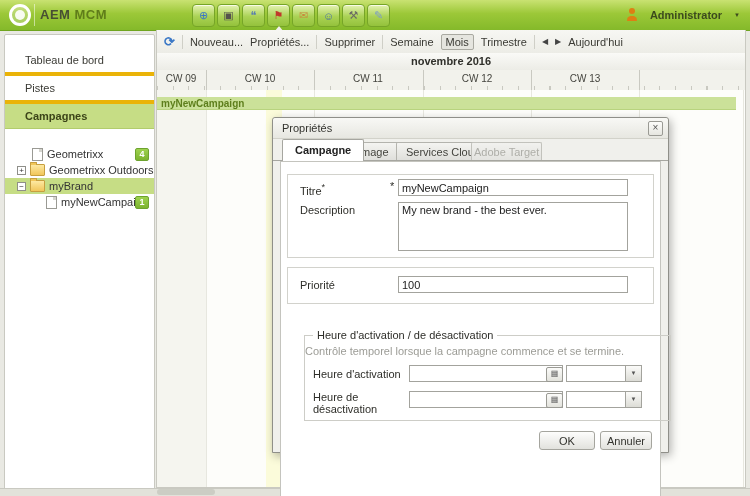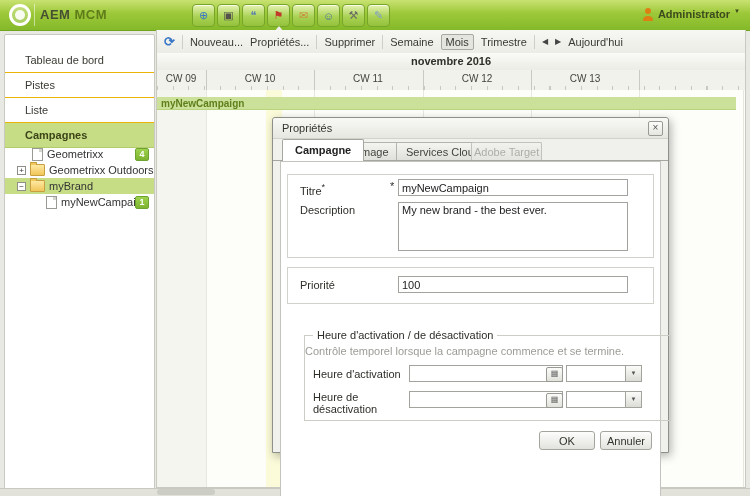--- a/index.html
+++ b/index.html
@@ -13,31 +13,31 @@
   .logo::after{content:"";position:absolute;inset:3px;background:#fff;border-radius:50%;opacity:.9}
   .logo-sep{position:absolute;left:34px;top:4px;width:1px;height:22px;background:rgba(255,255,255,.5)}
   .brand{position:absolute;left:40px;top:7px;font-weight:bold;font-size:13px;color:#474f33;letter-spacing:.5px}
   .brand .mcm{color:#5f7c1a}
   .topbar-icons{position:absolute;left:192px;top:4px;display:flex;gap:2px}
   .icon-btn{position:relative;width:21px;height:21px;border:1px solid #76a527;border-radius:4px;
     background:linear-gradient(#e6f3b4,#aad255 55%,#94c23c);box-shadow:inset 0 1px 0 rgba(255,255,255,.7);
     display:flex;align-items:center;justify-content:center;font-size:11px;cursor:pointer}
   .icon-btn .pointer{position:absolute;left:50%;bottom:-6px;margin-left:-5px;width:0;height:0;
     border-left:5px solid transparent;border-right:5px solid transparent;border-bottom:6px solid #f1f1ec}
-  .user{position:absolute;right:10px;top:8px;display:flex;align-items:flex-start;gap:4px;cursor:pointer}
+  .user{position:absolute;right:10px;top:8px;display:flex;align-items:center;gap:12px;cursor:pointer}
   .user-icon{position:relative;width:12px;height:13px}
   .user-icon::before{content:"";position:absolute;top:0;left:3px;width:6px;height:6px;border-radius:50%;background:#dd7f13}
   .user-icon::after{content:"";position:absolute;bottom:0;left:1px;width:10px;height:5px;border-radius:5px 5px 1px 1px;background:#dd7f13}
   .user-name{font-weight:bold;color:#3c4a1d}
   .user-caret{font-size:6px;color:#3c4a1d}
 
   
   .sidebar{position:absolute;left:4px;top:34px;width:149px;height:454px;background:#fff;border:1px solid #c9c9c1;border-radius:2px}
   .side-items{position:absolute;left:0;top:13px;right:0}
-  .side-item{height:24px;line-height:24px;padding-left:20px;border-bottom:1px solid #eab308;color:#3a3a34;cursor:pointer}
+  .side-item{height:24px;line-height:24px;padding-left:20px;border-bottom:4px solid #eab308;color:#3a3a34;cursor:pointer}
   .side-item.selected{background:#c6dd85;border-bottom:1px solid #b2cc6d;font-weight:bold;color:#3c4418}
   .tree{position:absolute;left:0;top:111px;right:0}
   .tree-row{position:relative;height:16px;display:flex;align-items:center;cursor:pointer}
   .tree-row.selected{background:#c6dd85}
   .tree-label{margin-left:4px;color:#333;white-space:nowrap}
   .expander{width:9px;height:9px;box-sizing:border-box;border:1px solid #8f8f89;background:#fff;font-size:8px;line-height:7px;text-align:center;color:#333;margin-left:12px;flex:0 0 auto}
   .folder{width:13px;height:10px;background:linear-gradient(#fde9a2,#f1c65a);border:1px solid #c79f3f;border-radius:1px;position:relative;margin-left:4px;flex:0 0 auto}
   .folder::before{content:"";position:absolute;top:-3px;left:-1px;width:5px;height:2px;background:#f1c65a;border:1px solid #c79f3f;border-bottom:none;border-radius:1px 1px 0 0}
   .page{width:9px;height:11px;background:#fff;border:1px solid #9a9a94;position:relative;flex:0 0 auto}
   .page::after{content:"";position:absolute;top:0;right:0;width:3px;height:3px;background:#d5d5cf}
@@ -154,21 +154,20 @@
       <span class="user-icon"></span>
       <span class="user-name">Administrator</span>
       <span class="user-caret">▼</span>
     </div>
   </div>
 
   <div class="sidebar">
     <div class="side-items">
       <div class="side-item"><span>Tableau de bord</span></div>
       <div class="side-item"><span>Pistes</span></div>
-      <div class="side-item"><span>Liste</span></div>
       <div class="side-item selected"><span>Campagnes</span></div>
     </div>
     <div class="tree">
       <div class="tree-row indent1">
         <span class="page"></span>
         <span class="tree-label">Geometrixx</span>
         <span class="badge">4</span>
       </div>
       <div class="tree-row">
         <span class="expander">+</span>

